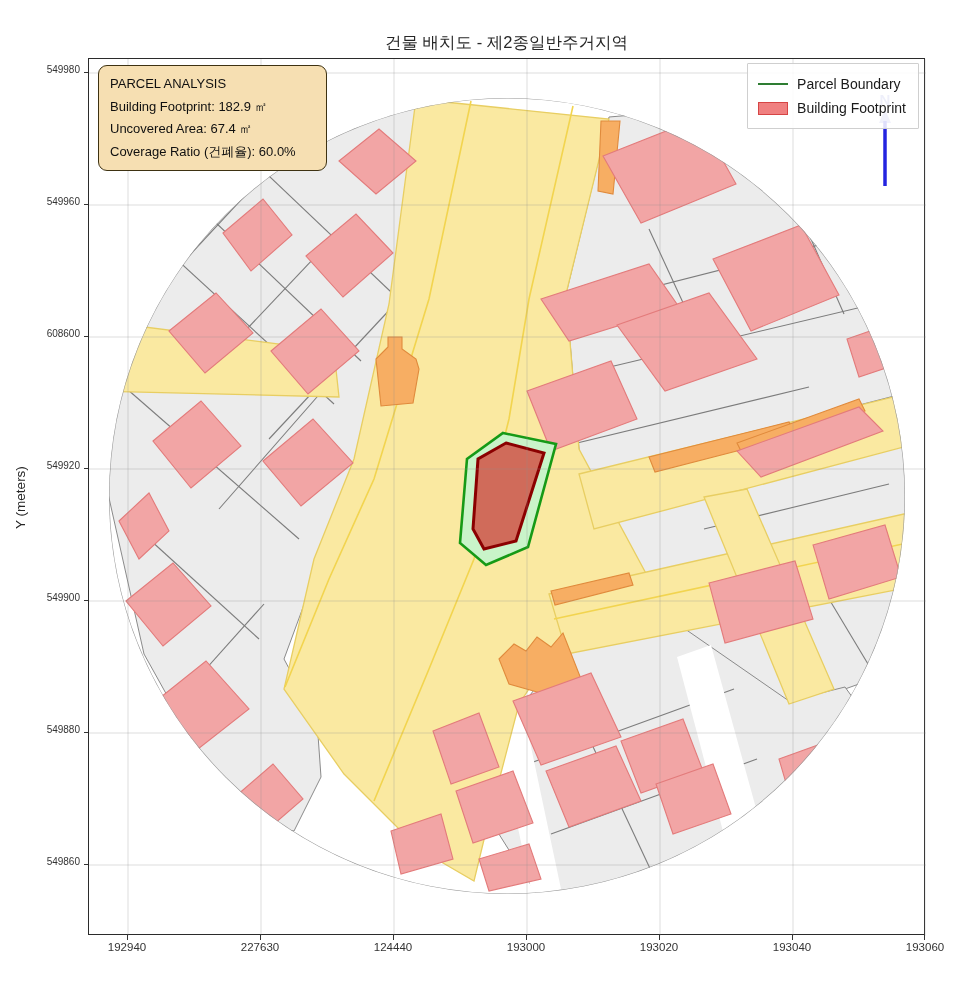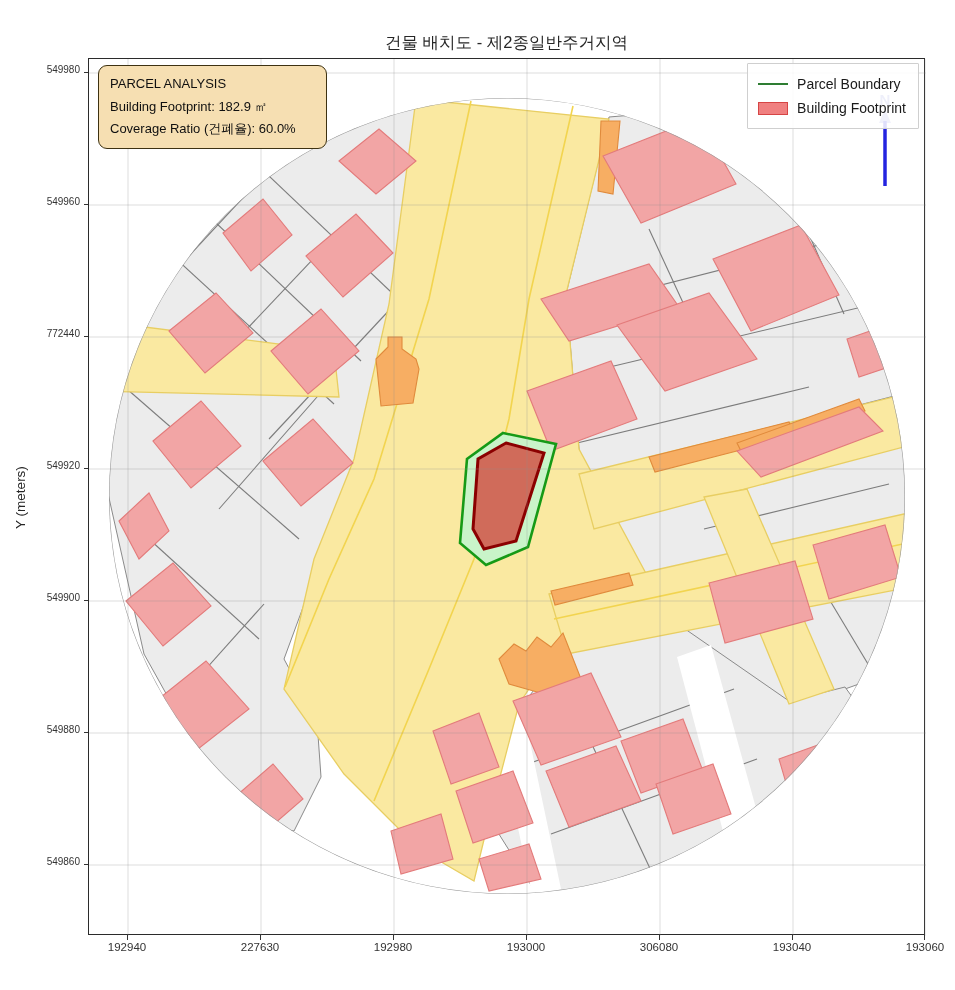--- a/index.html
+++ b/index.html
@@ -165,20 +165,21 @@
       <g>
         <text x="796" y="46" text-anchor="middle" font-size="15" font-weight="bold" fill="rgba(136,144,221,0.95)">N</text>
         <polygon points="790,64 802,64 796,50" fill="rgba(136,144,221,0.85)"></polygon>
         <line x1="796" y1="62" x2="796" y2="127" stroke="#2424E0" stroke-width="3.5"></line>
       </g>
     </svg>
 
     <div id="infobox">
       <div>PARCEL ANALYSIS</div>
       <div>Building Footprint: 182.9 ㎡</div>
+      <div>Uncovered Area: 67.4 ㎡</div>
       <div>Coverage Ratio (건폐율): 60.0%</div>
     </div>
 
     <div id="legend">
       <div class="leg-row">
         <span class="leg-line"></span>
         <span class="leg-label">Parcel Boundary</span>
       </div>
       <div class="leg-row">
         <span class="leg-patch"></span>
@@ -189,36 +190,36 @@
 
   <div class="tickmark-x" style="left:127px"></div>
   <div class="tickmark-x" style="left:260px"></div>
   <div class="tickmark-x" style="left:393px"></div>
   <div class="tickmark-x" style="left:526px"></div>
   <div class="tickmark-x" style="left:659px"></div>
   <div class="tickmark-x" style="left:792px"></div>
   <div class="tickmark-x" style="left:924px"></div>
   <div class="xtick" style="left:127px">192940</div>
   <div class="xtick" style="left:260px">227630</div>
-  <div class="xtick" style="left:393px">192980</div>
+  <div class="xtick" style="left:393px">124440</div>
   <div class="xtick" style="left:526px">193000</div>
-  <div class="xtick" style="left:659px">306080</div>
+  <div class="xtick" style="left:659px">193020</div>
   <div class="xtick" style="left:792px">193040</div>
   <div class="xtick" style="left:925px">193060</div>
 
   <div class="tickmark-y" style="top:72px"></div>
   <div class="tickmark-y" style="top:204px"></div>
   <div class="tickmark-y" style="top:336px"></div>
   <div class="tickmark-y" style="top:468px"></div>
   <div class="tickmark-y" style="top:600px"></div>
   <div class="tickmark-y" style="top:732px"></div>
   <div class="tickmark-y" style="top:864px"></div>
   <div class="ytick" style="top:64px">549980</div>
   <div class="ytick" style="top:196px">549960</div>
-  <div class="ytick" style="top:328px">772440</div>
+  <div class="ytick" style="top:328px">608600</div>
   <div class="ytick" style="top:460px">549920</div>
   <div class="ytick" style="top:592px">549900</div>
   <div class="ytick" style="top:724px">549880</div>
   <div class="ytick" style="top:856px">549860</div>
 
   <div id="xlabel" class="axis-label">X (meters)</div>
   <div id="ylabel" class="axis-label">Y (meters)</div>
 </div>
 
 </body></html>

